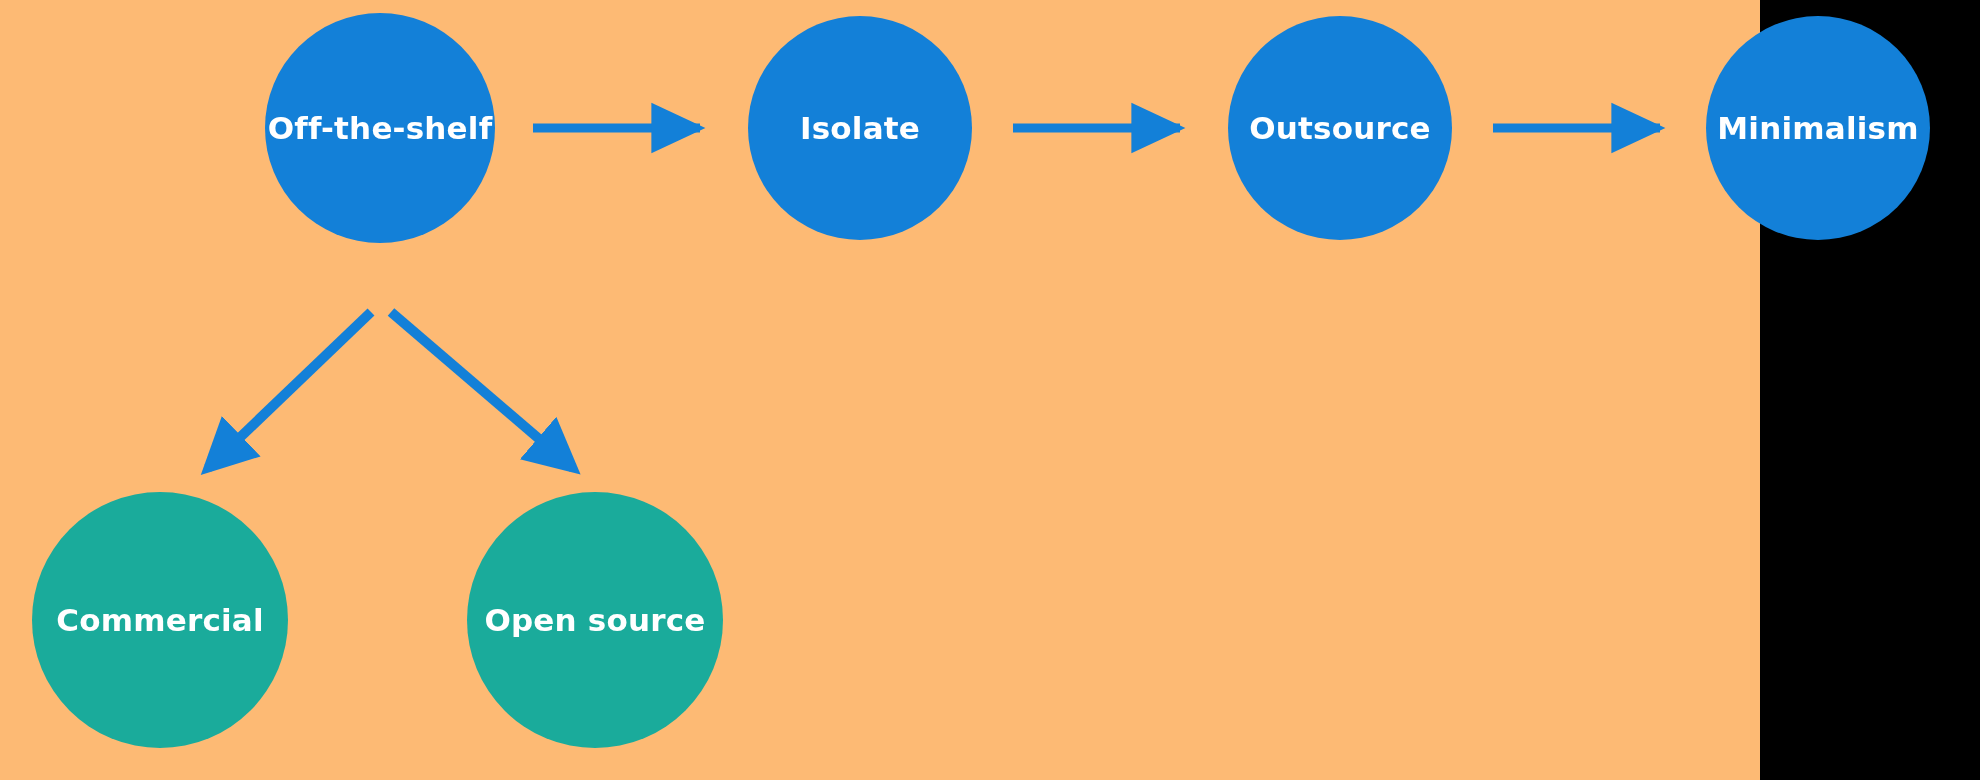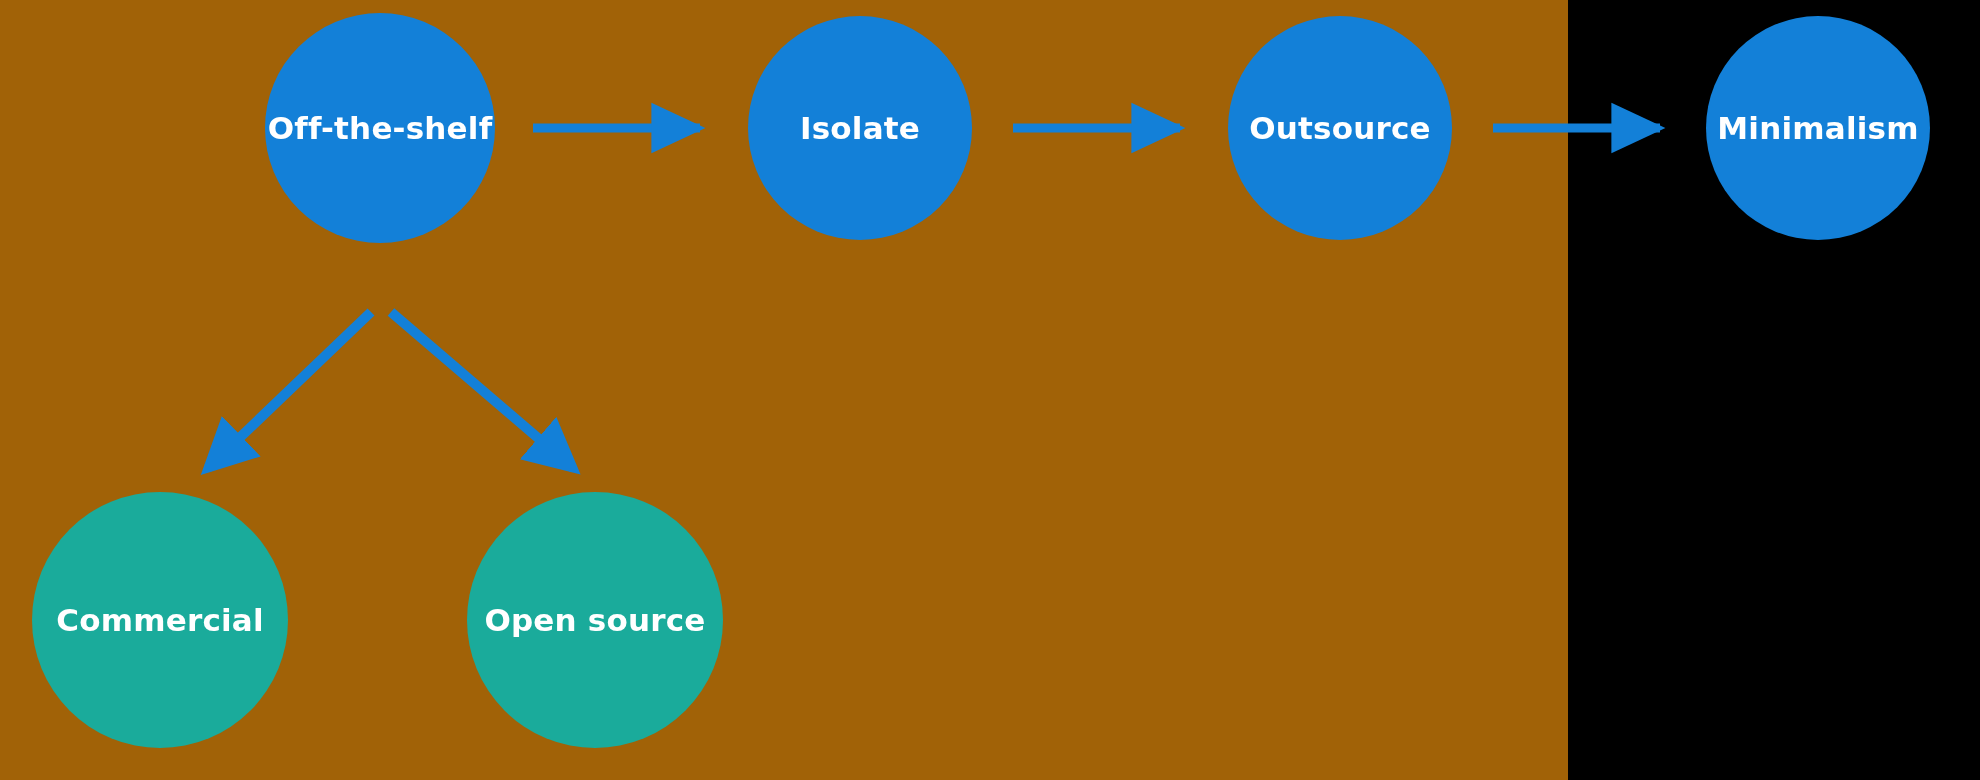--- a/index.html
+++ b/index.html
@@ -9,23 +9,23 @@
     background: #000000;
   }
   body {
     width: 1980px;
     height: 780px;
     overflow: hidden;
     font-family: "DejaVu Sans", "Liberation Sans", sans-serif;
   }
   #diagram-root {
     position: relative;
-    width: 1568px;
+    width: 1760px;
     height: 780px;
-    background: #a16207;
+    background: #fdba74;
   }
   #diagram-svg {
     position: absolute;
     left: 0;
     top: 0;
     width: 1980px;
     height: 780px;
     display: block;
   }
   .node-label {

